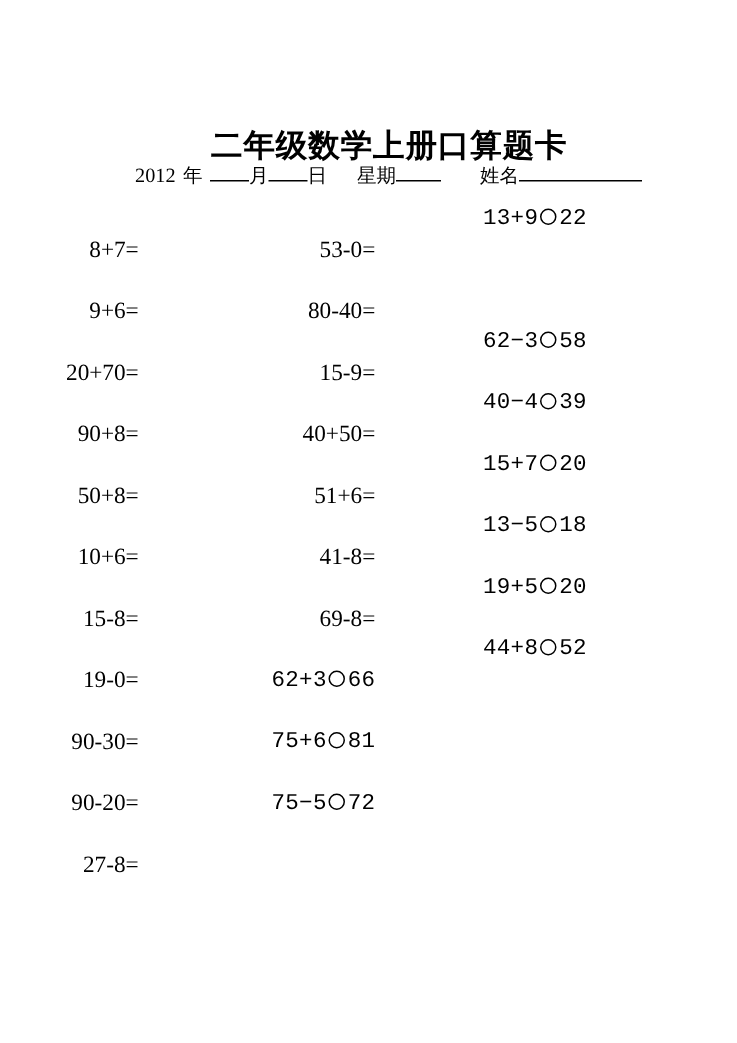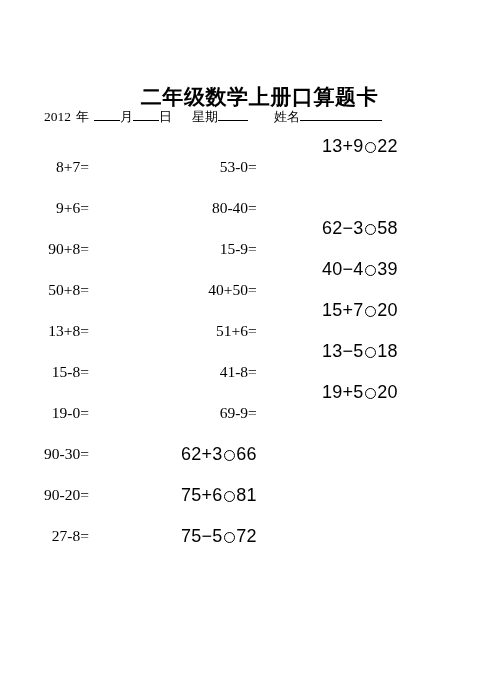--- a/index.html
+++ b/index.html
@@ -43,21 +43,21 @@
     width: 420px;
     height: 22px;
     font-size: 13px;
     line-height: 22px;
     white-space: nowrap;
   }
   #meta-line .txt {
     display: inline-block;
     vertical-align: baseline;
   }
-  #meta-line .yr { font-size: 13.5px; }
+  #meta-line .yr { font-size: 13.5px; margin-left: 46px; }
   #meta-line .cn { font-size: 13px; }
   #meta-line .blank {
     display: inline-block;
     border-bottom: 1.3px solid #000;
     vertical-align: baseline;
     height: 13px;
   }
   .b-sm { width: 26px; }
   .b-md { width: 30px; }
   .b-lg { width: 82px; }
@@ -81,22 +81,22 @@
     line-height: 20px;
   }
   
   .prob.eq {
     font-family: "Liberation Serif", "DejaVu Serif", serif;
     letter-spacing: 0px;
     text-align: right;
   }
   
   .prob.cmp {
-    font-family: Liberation Sans, sans-serif;
-    font-size: 18px;
+    font-family: Liberation Mono, monospace;
+    font-size: 15px;
     letter-spacing: 0.2px;
   }
   .prob.blank-row {  }
   .circ {
     display: inline-block;
     width: 11px;
     height: 11px;
     border: 1.1px solid #000;
     border-radius: 50%;
     margin: 0 1.5px;
@@ -111,45 +111,47 @@
 
   <h1 id="title">二年级数学上册口算题卡</h1>
 
   <div id="meta-line">
     <span class="txt yr">2012</span><span class="sp-sm"></span><span class="txt cn">年</span><span class="sp-sm"></span><span class="blank b-sm"></span><span class="txt cn">月</span><span class="blank b-sm"></span><span class="txt cn">日</span><span class="sp-md"></span><span class="txt cn">星期</span><span class="blank b-md"></span><span class="sp-lg"></span><span class="txt cn">姓名</span><span class="blank b-lg"></span>
   </div>
 
   <div class="col" id="col1">
       <div class="prob eq">8+7=</div>
       <div class="prob eq">9+6=</div>
+      <div class="prob eq">20+70=</div>
       <div class="prob eq">90+8=</div>
       <div class="prob eq">50+8=</div>
-      <div class="prob eq">13+8=</div>
+      <div class="prob eq">10+6=</div>
       <div class="prob eq">15-8=</div>
       <div class="prob eq">19-0=</div>
       <div class="prob eq">90-30=</div>
       <div class="prob eq">90-20=</div>
       <div class="prob eq">27-8=</div>
     </div>
   <div class="col" id="col2">
       <div class="prob eq">53-0=</div>
       <div class="prob eq">80-40=</div>
       <div class="prob eq">15-9=</div>
       <div class="prob eq">40+50=</div>
       <div class="prob eq">51+6=</div>
       <div class="prob eq">41-8=</div>
-      <div class="prob eq">69-9=</div>
+      <div class="prob eq">69-8=</div>
       <div class="prob cmp"><span>62+3</span><span class="circ"></span><span>66</span></div>
       <div class="prob cmp"><span>75+6</span><span class="circ"></span><span>81</span></div>
       <div class="prob cmp"><span>75−5</span><span class="circ"></span><span>72</span></div>
       <div class="prob blank-row">&nbsp;</div>
     </div>
   <div class="col" id="col3">
       <div class="prob cmp"><span>13+9</span><span class="circ"></span><span>22</span></div>
       <div class="prob blank-row">&nbsp;</div>
       <div class="prob cmp"><span>62−3</span><span class="circ"></span><span>58</span></div>
       <div class="prob cmp"><span>40−4</span><span class="circ"></span><span>39</span></div>
       <div class="prob cmp"><span>15+7</span><span class="circ"></span><span>20</span></div>
       <div class="prob cmp"><span>13−5</span><span class="circ"></span><span>18</span></div>
       <div class="prob cmp"><span>19+5</span><span class="circ"></span><span>20</span></div>
+      <div class="prob cmp"><span>44+8</span><span class="circ"></span><span>52</span></div>
     </div>
 
 </div>
 
 </body></html>

